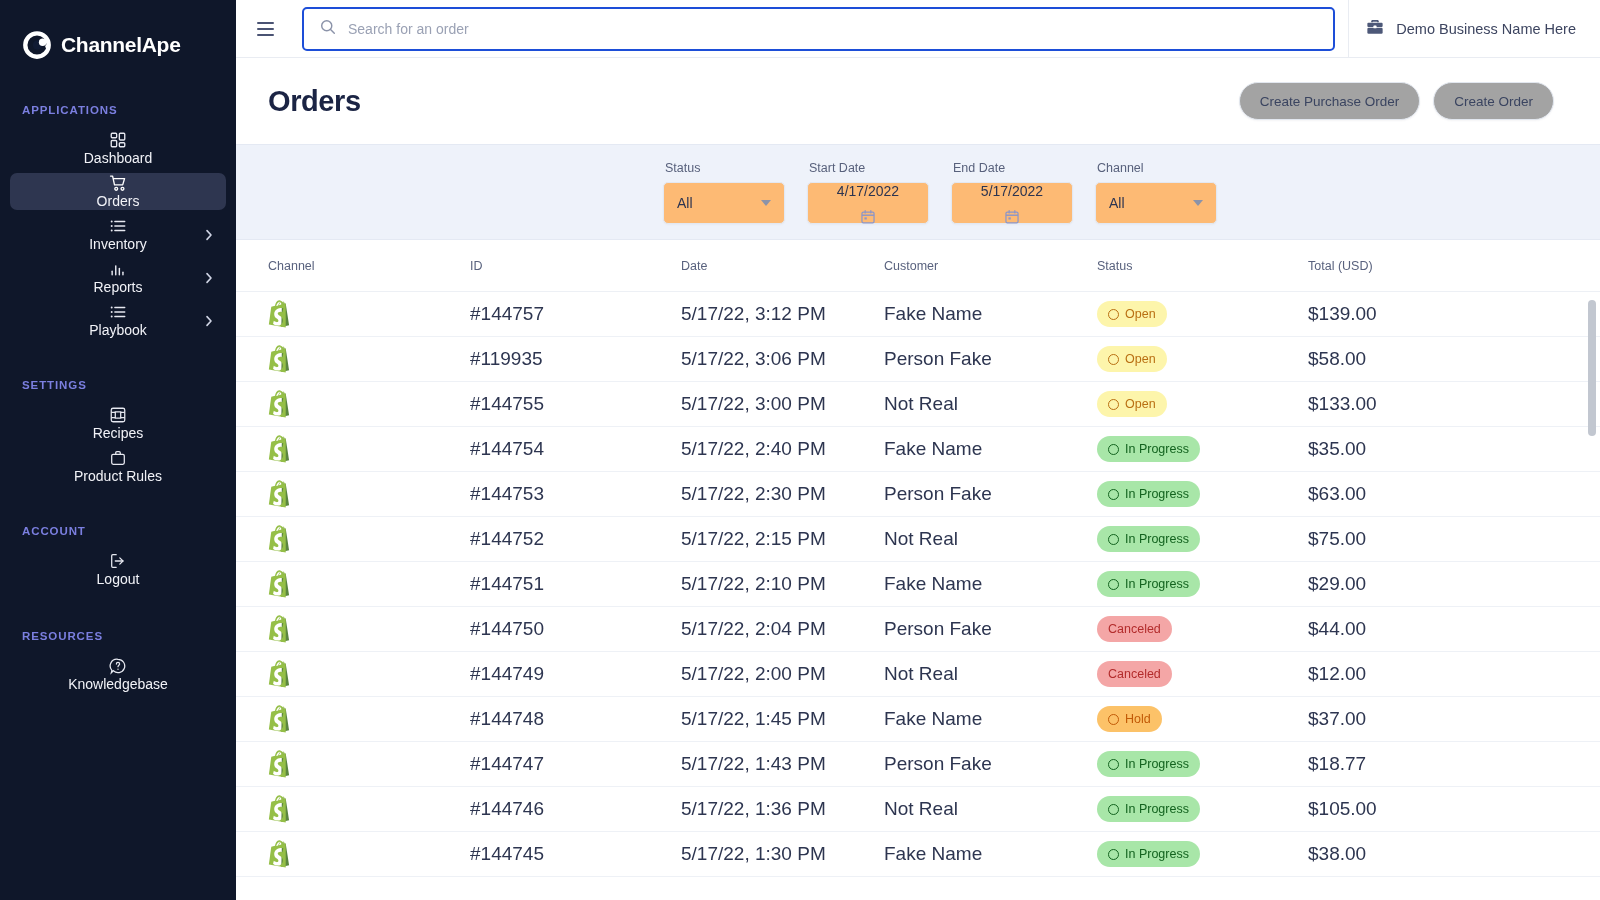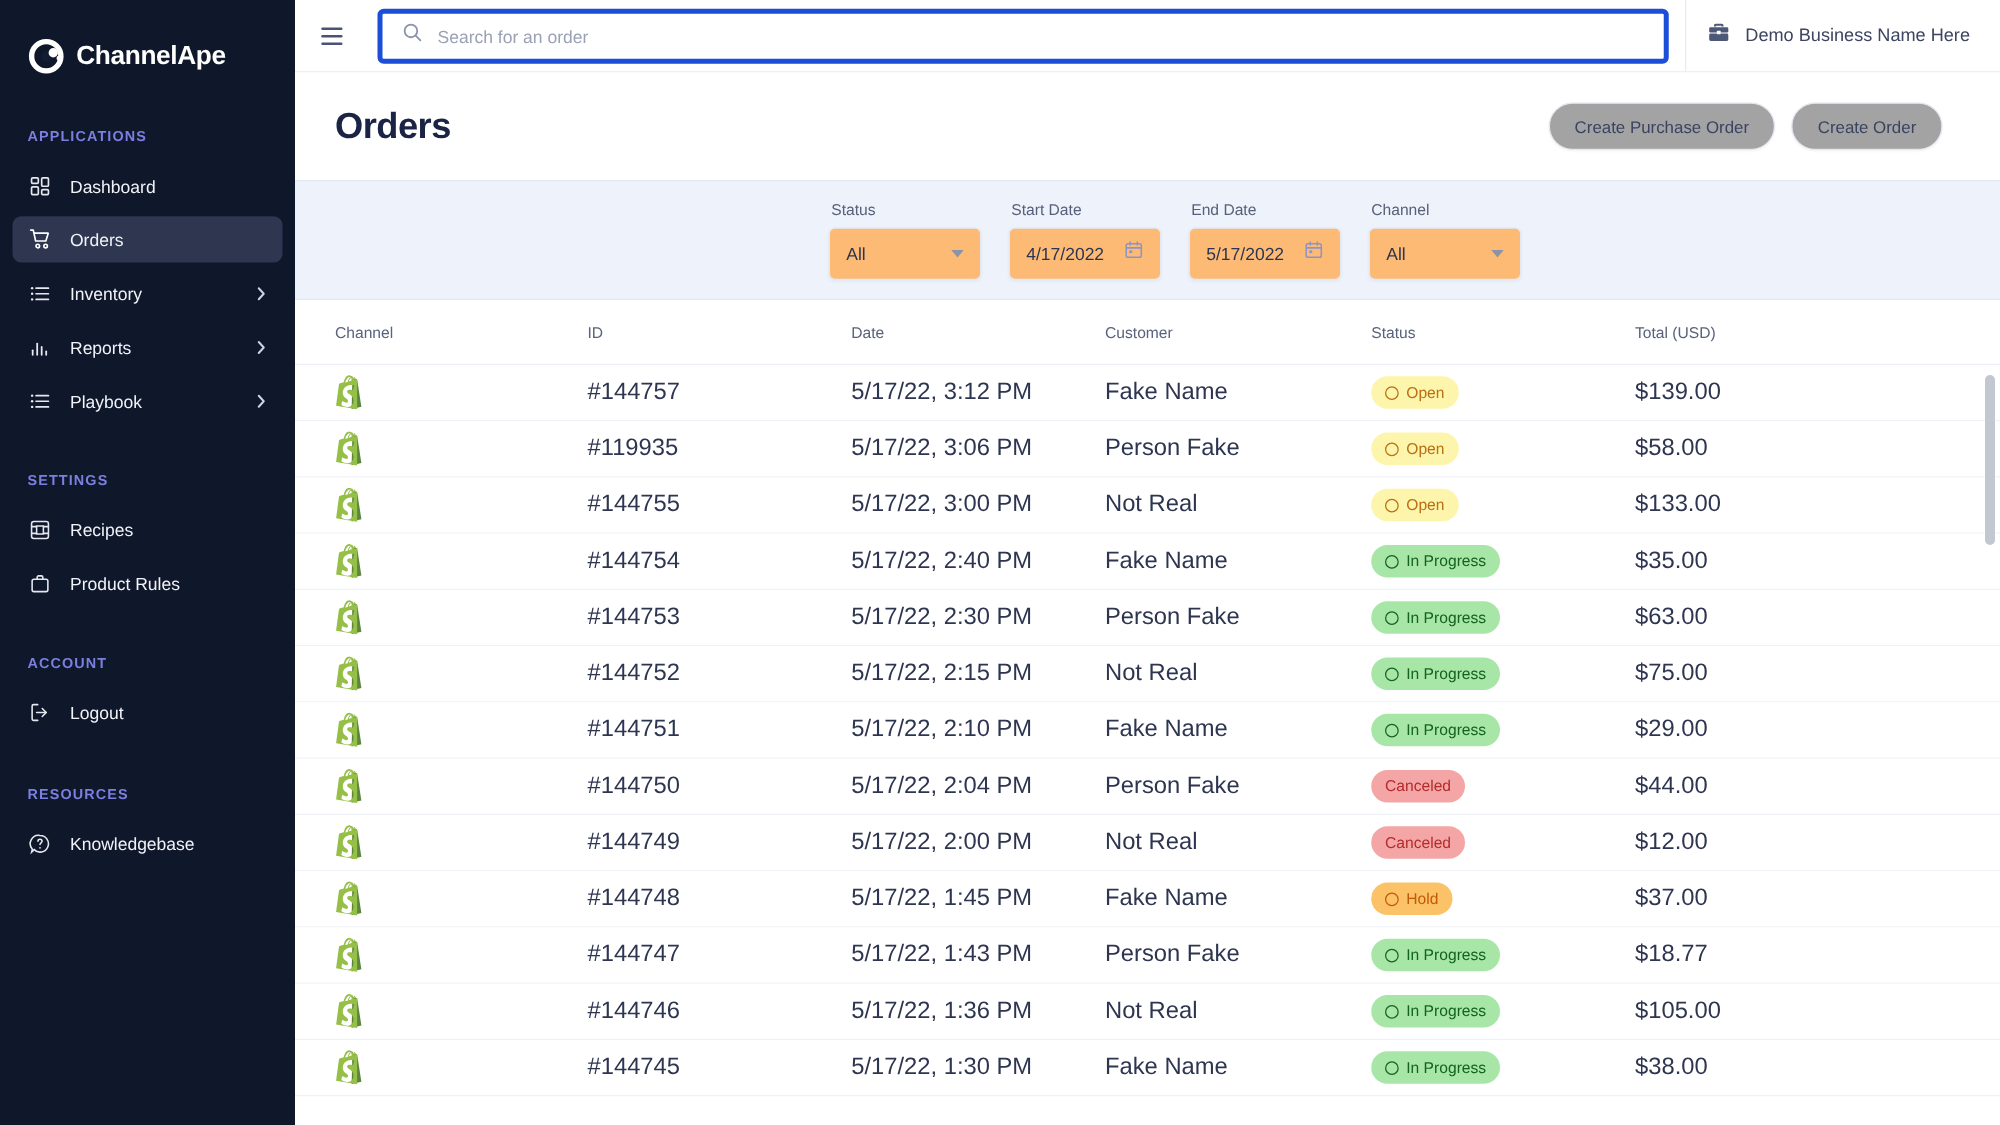--- a/index.html
+++ b/index.html
@@ -28,23 +28,23 @@
     font-size: 11.5px; font-weight: 700; letter-spacing: 0.9px;
     color: #7b7fe0; padding: 0 0 0 22px; text-transform: uppercase;
   }
   .sec-apps { margin-top: 44px; }
   .sec-settings { margin-top: 40px; }
   .sec-account { margin-top: 40px; }
   .sec-resources { margin-top: 42px; }
 
   .nav-list { margin-top: 14px; padding: 0 10px; }
   .nav-item {
-    display: flex; align-items: center; gap: 14px;
+    display: flex; align-items: center; 
     height: 37px; padding: 0 12px; border-radius: 7px;
-    margin-bottom: 6px; cursor: pointer; position: relative;
+    margin-bottom: 6px; cursor: pointer; position: relative; flex-direction: column;
   }
   .nav-item.active { background: #2e3650; }
   .nav-icon { width: 20px; height: 20px; flex: 0 0 20px; display: flex; align-items: center; justify-content: center; }
   .nav-icon svg { display: block; }
   .nav-label { font-size: 14px; color: #f2f3f8; font-weight: 400; white-space: nowrap; }
   .nav-chevron { position: absolute; right: 13px; top: 50%; transform: translateY(-50%); display: flex; }
 
   
   .main {
     flex: 1; height: 900px; background: #fff;
@@ -59,21 +59,21 @@
   }
   .hamburger { width: 26px; height: 26px; display: flex; flex-direction: column;
     justify-content: center; gap: 4px; cursor: pointer; padding: 0 3px; }
   .hamburger span { display: block; height: 2px; background: #4a5373; border-radius: 2px; }
   .hamburger span:nth-child(1) { width: 17px; }
   .hamburger span:nth-child(2) { width: 17px; }
   .hamburger span:nth-child(3) { width: 17px; }
 
   .search-wrap {
     margin-left: 22px; width: 1033px; height: 44px;
-    border: 4px solid #1d4ed8; border-radius: 5px;
+    border: 2px solid #1d4ed8; border-radius: 5px;
     display: flex; align-items: center; gap: 11px; padding: 0 15px; background: #fff;
   }
   .search-input {
     border: none; outline: none; flex: 1; font-size: 14px;
     font-family: "Liberation Sans", sans-serif; color: #333a52; background: transparent;
   }
   .search-input::placeholder { color: #9aa1b4; }
 
   .biz {
     margin-left: auto; display: flex; align-items: center; gap: 11px;
@@ -106,21 +106,21 @@
     padding: 0 383px 0 0; gap: 22px;
   }
   .field { display: flex; flex-direction: column; gap: 7px; }
   .field-label { font-size: 12.5px; color: #58617c; padding-left: 2px; }
   .control {
     height: 42px; background: #fdba74; border: 1px solid #e3e8f1; border-radius: 5px;
     display: flex; align-items: center; padding: 0 13px; gap: 10px;
     box-shadow: 0 1px 2px rgba(40,50,80,0.04); cursor: pointer;
   }
   .control-select { width: 122px; justify-content: space-between; }
-  .control-date { width: 122px; justify-content: space-between; }
+  .control-date { width: 122px; justify-content: space-between; flex-direction: column; }
   .control-value { font-size: 14px; color: #2c3450; }
   .caret { width: 0; height: 0; border-left: 5px solid transparent;
     border-right: 5px solid transparent; border-top: 6px solid #8b93a9; }
 
   
   .table-scroll { flex: 1; overflow: hidden; background: #fff; position: relative; }
   .thead {
     display: flex; align-items: center; height: 52px;
     padding: 0 46px 0 32px; border-bottom: 1px solid #edf0f5; background: #fff;
   }

